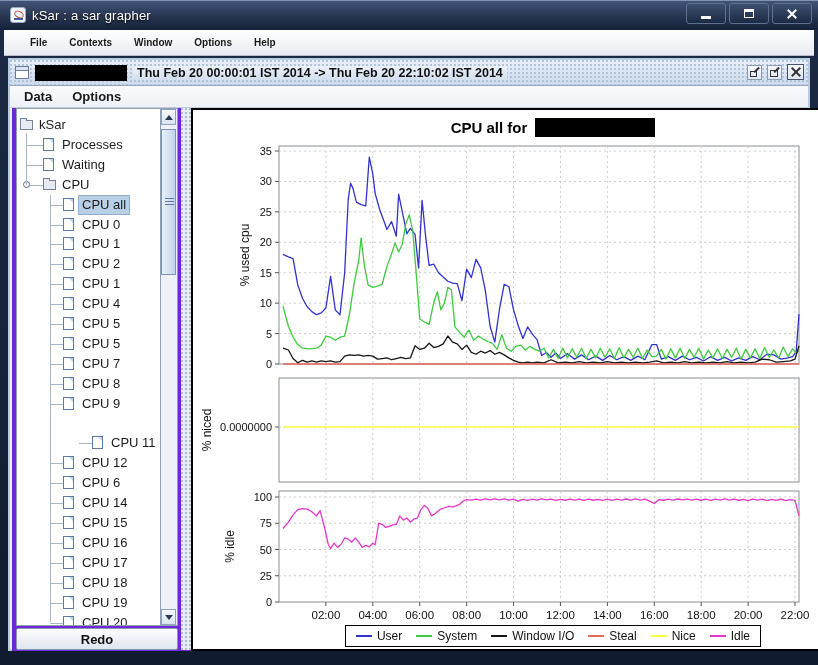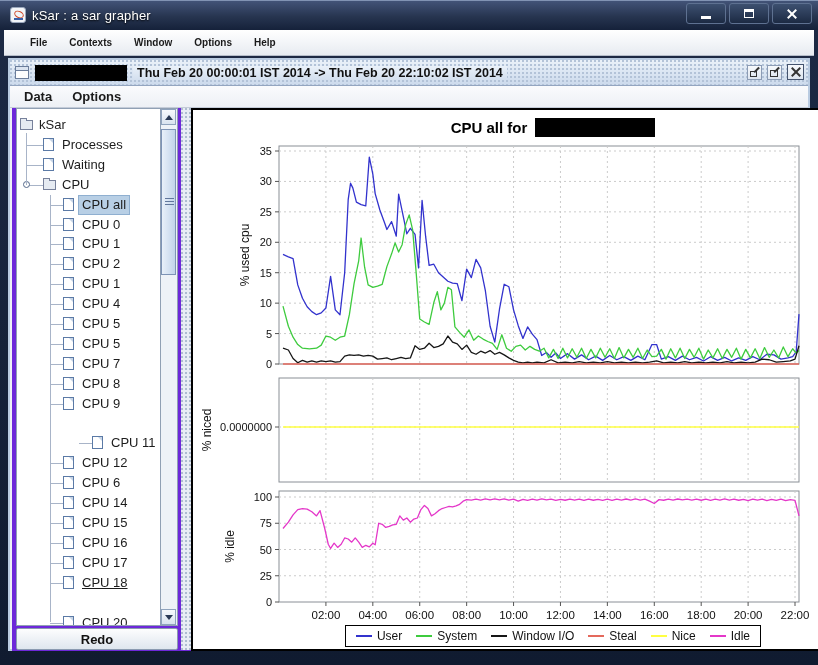--- a/index.html
+++ b/index.html
@@ -262,21 +262,26 @@
               <span class="t-label" style="left: 62px;">CPU 16</span>
             </div>
             <div class="t-row" style="top: 443.8px;">
               <span class="t-stub" style="left: 33px; width: 13px;"></span>
               <span class="t-icon leaf" style="left: 46px;"></span>
               <span class="t-label" style="left: 62px;">CPU 17</span>
             </div>
             <div class="t-row" style="top: 463.7px;">
               <span class="t-stub" style="left: 33px; width: 13px;"></span>
               <span class="t-icon leaf" style="left: 46px;"></span>
-              <span class="t-label" style="left: 62px; text-decoration: underline;">CPU 18</span>
+              <span class="t-label" style="left: 62px;">CPU 18</span>
+            </div>
+            <div class="t-row" style="top: 483.6px;">
+              <span class="t-stub" style="left: 33px; width: 13px;"></span>
+              <span class="t-icon leaf" style="left: 46px;"></span>
+              <span class="t-label" style="left: 62px;">CPU 19</span>
             </div>
             <div class="t-row" style="top: 503.5px;">
               <span class="t-stub" style="left: 33px; width: 13px;"></span>
               <span class="t-icon leaf" style="left: 46px;"></span>
               <span class="t-label" style="left: 62px;">CPU 20</span>
             </div>
             <div class="t-vline" style="left: 9px; top: 24px; height: 52px;"></div>
             <div class="t-vline" style="left: 33px; top: 86px; height: 427px;"></div>
           </div>
         <div class="tree-scrollbar">

